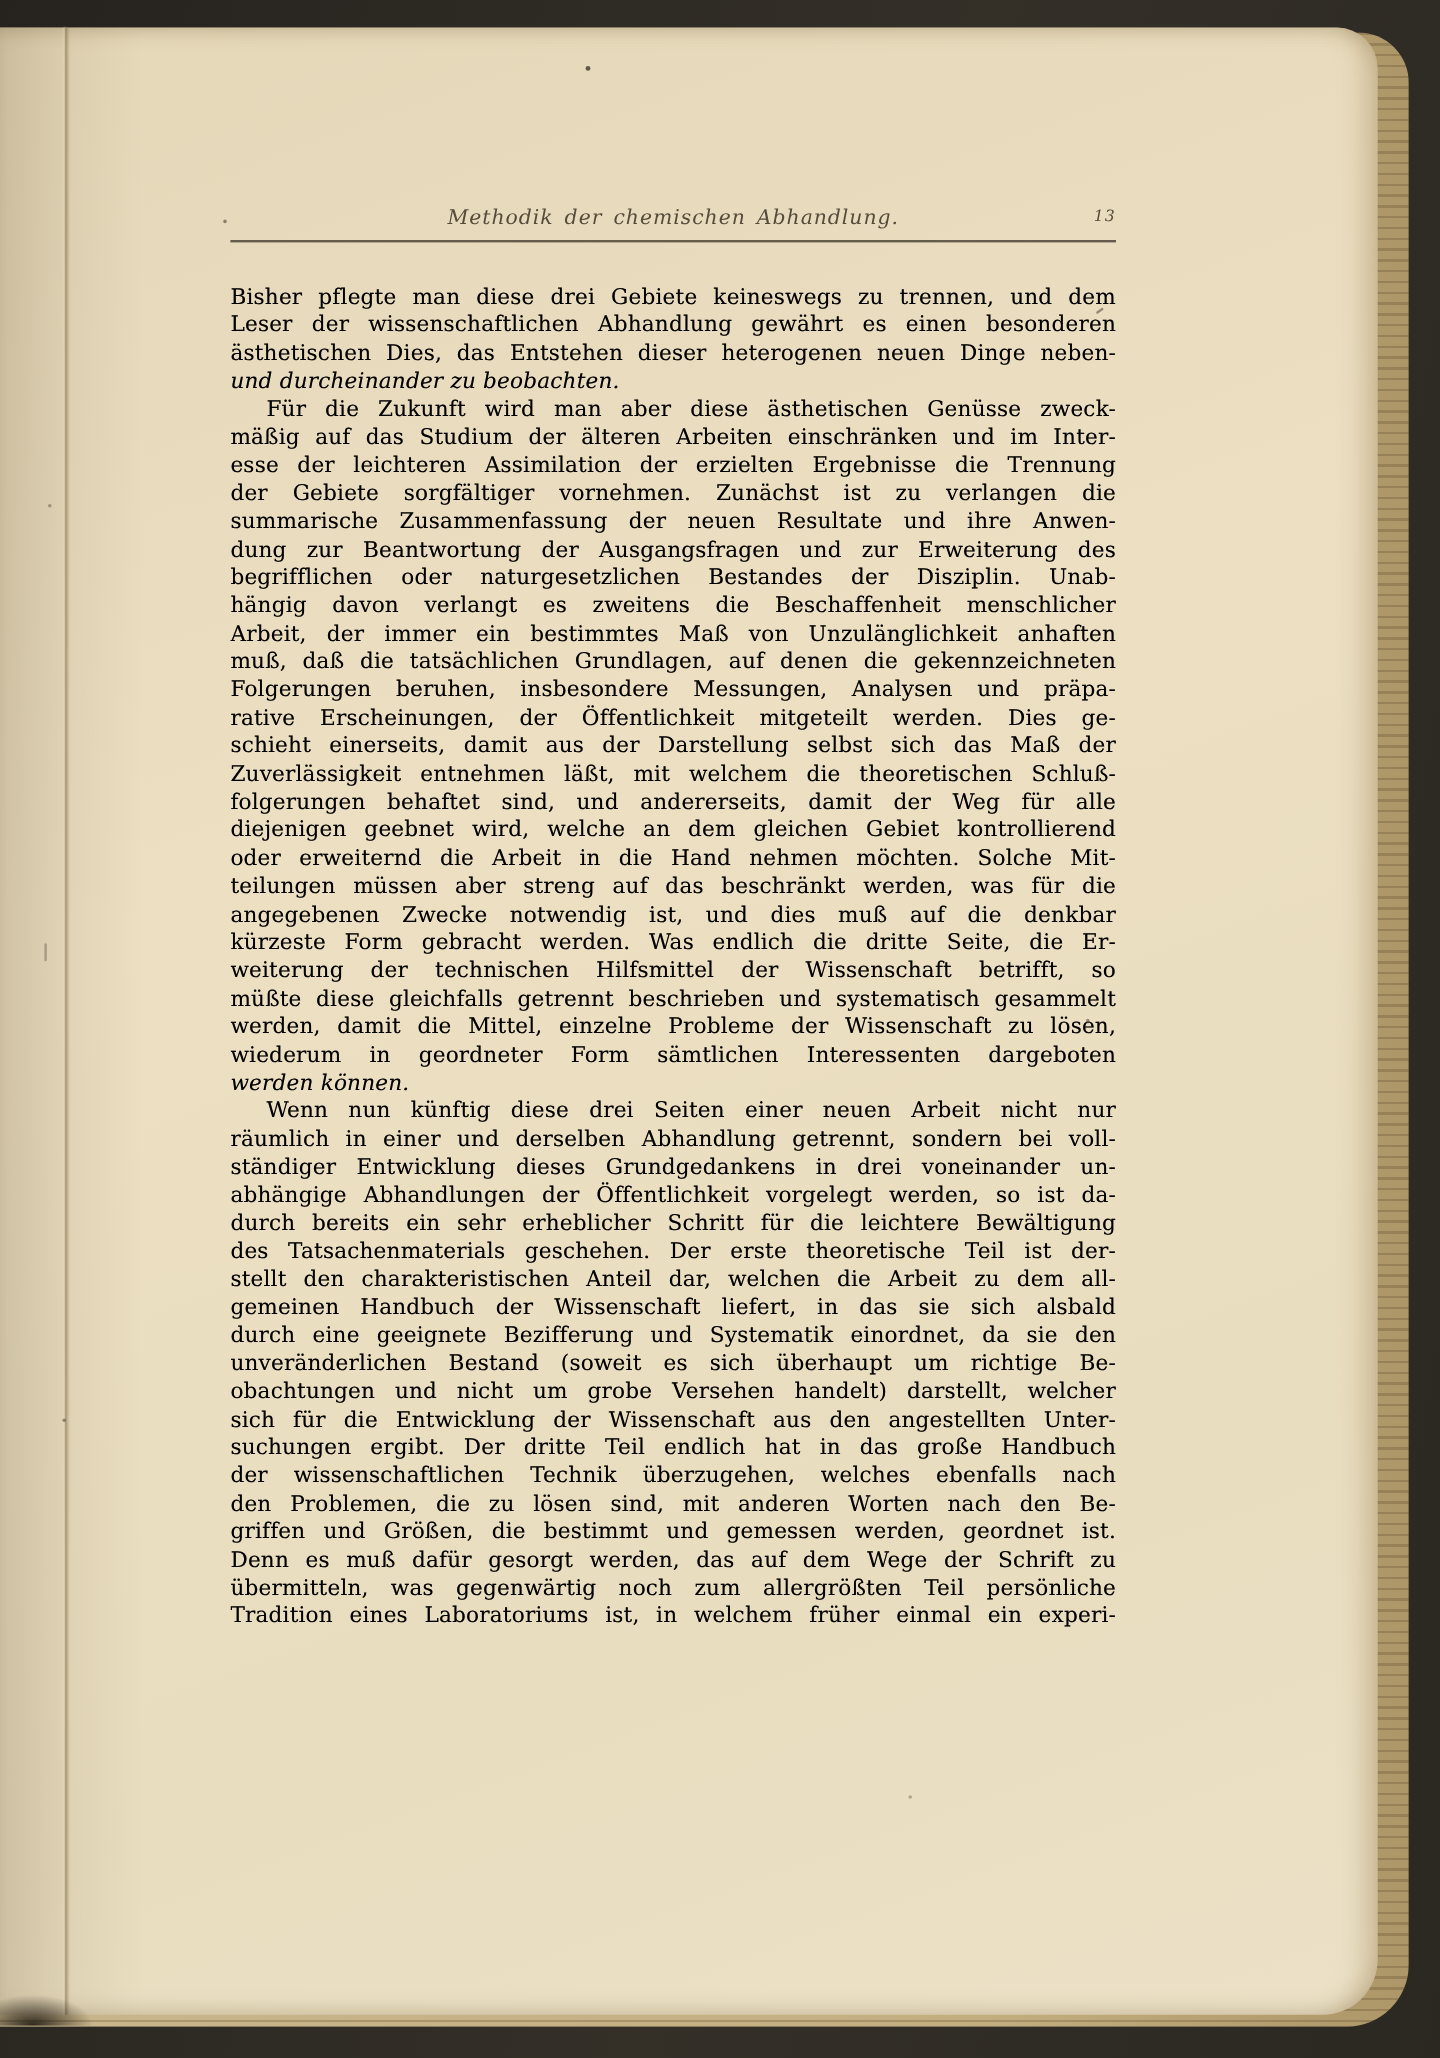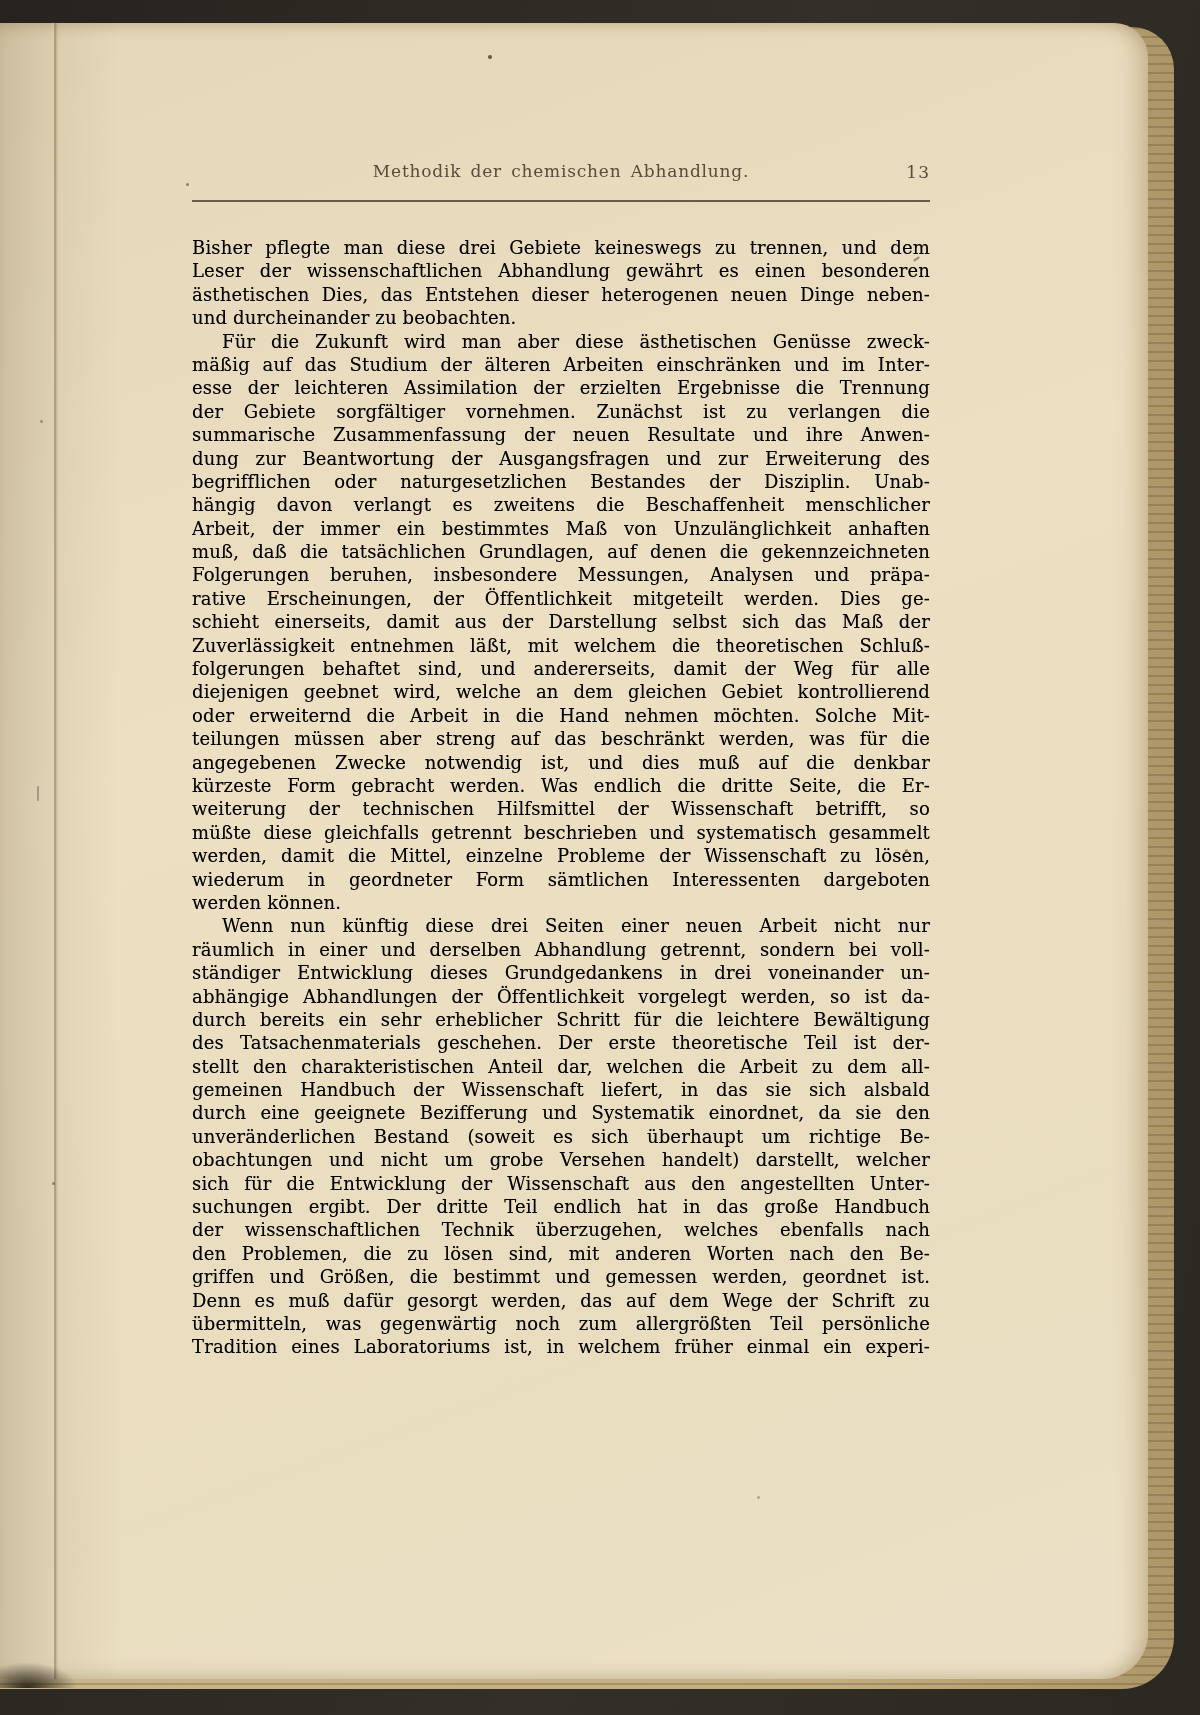--- a/index.html
+++ b/index.html
@@ -42,29 +42,30 @@
     box-shadow: 1px 0 2px rgba(115,92,55,.30), -1px 0 2px rgba(235,225,200,.5);
   }
   
   .gutter-shadow {
     position: absolute; left: 0px; top: 1662px; width: 78px; height: 26px;
     background: radial-gradient(ellipse at 35% 100%, rgba(20,16,10,.85) 0%, rgba(20,16,10,0) 70%);
   }
 
   
   .header {
-    position: absolute; left: 192px; top: 161px; width: 738px; height: 30px;
+    position: absolute; left: 192px; top: 172px; width: 738px; height: 30px;
     color: #564c3c;
+    font-style: italic;
   }
   .header .title {
     display: block; text-align: center;
     font-size: 17px; letter-spacing: 0.8px; word-spacing: 3px;
   }
   .header .pagenum {
-    position: absolute; right: 0; top: 1px; font-size: 17px; letter-spacing: 1px;
+    position: absolute; right: 0; top: 1px; font-size: 13px; letter-spacing: 1px;
   }
   .rule {
     position: absolute; left: 192px; top: 200px; width: 738px; height: 2px;
     background: #4d4538; opacity: .85;
   }
 
   
   .textblock {
     position: absolute; left: 192px; top: 236px; width: 738px;
     font-size: 18px; line-height: 23.4px;
@@ -72,21 +73,21 @@
     letter-spacing: 0.15px;
     text-shadow: 0 0 .5px rgba(70,62,48,.55);
   }
   .line {
     text-align: justify;
     text-align-last: justify;
     white-space: normal;
     height: 23.4px; overflow: hidden;
   }
   .line.indent { text-indent: 30px; }
-  .line.para-end { text-align-last: left; }
+  .line.para-end { text-align-last: left; font-style: italic; }
 
   
   .speck { position: absolute; background: #3e382c; border-radius: 50%; }
   .s1 { left: 488px; top: 55px;  width: 4px; height: 4px; opacity: .8; }
   .s2 { left: 186px; top: 183px; width: 3px; height: 3px; opacity: .55; }
   .s3 { left: 913px; top: 258px; width: 7px; height: 2px; opacity: .5; transform: rotate(-35deg); border-radius: 2px; }
   .s4 { left: 40px;  top: 420px; width: 3px; height: 3px; opacity: .4; }
   .s5 { left: 37px;  top: 786px; width: 2px; height: 15px; opacity: .35; border-radius: 2px; }
   .s6 { left: 52px;  top: 1182px; width: 3px; height: 3px; opacity: .5; }
   .s7 { left: 905px; top: 849px; width: 3px; height: 4px; opacity: .5; }

